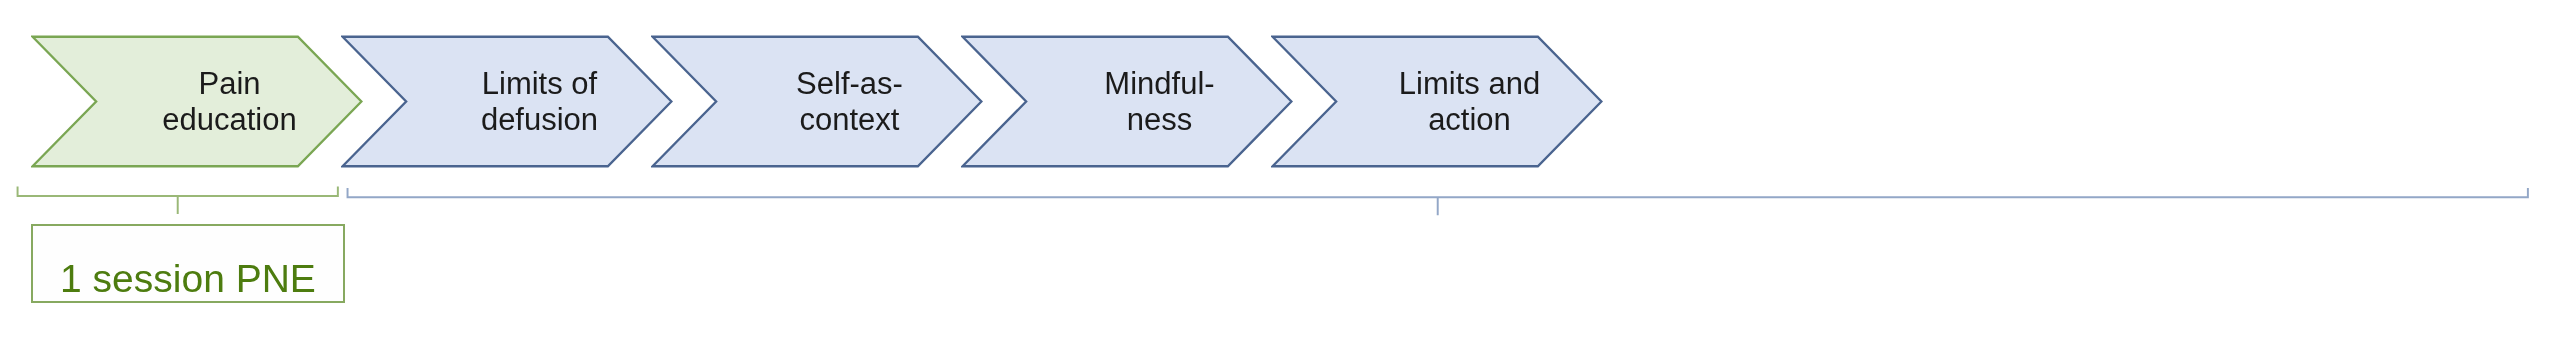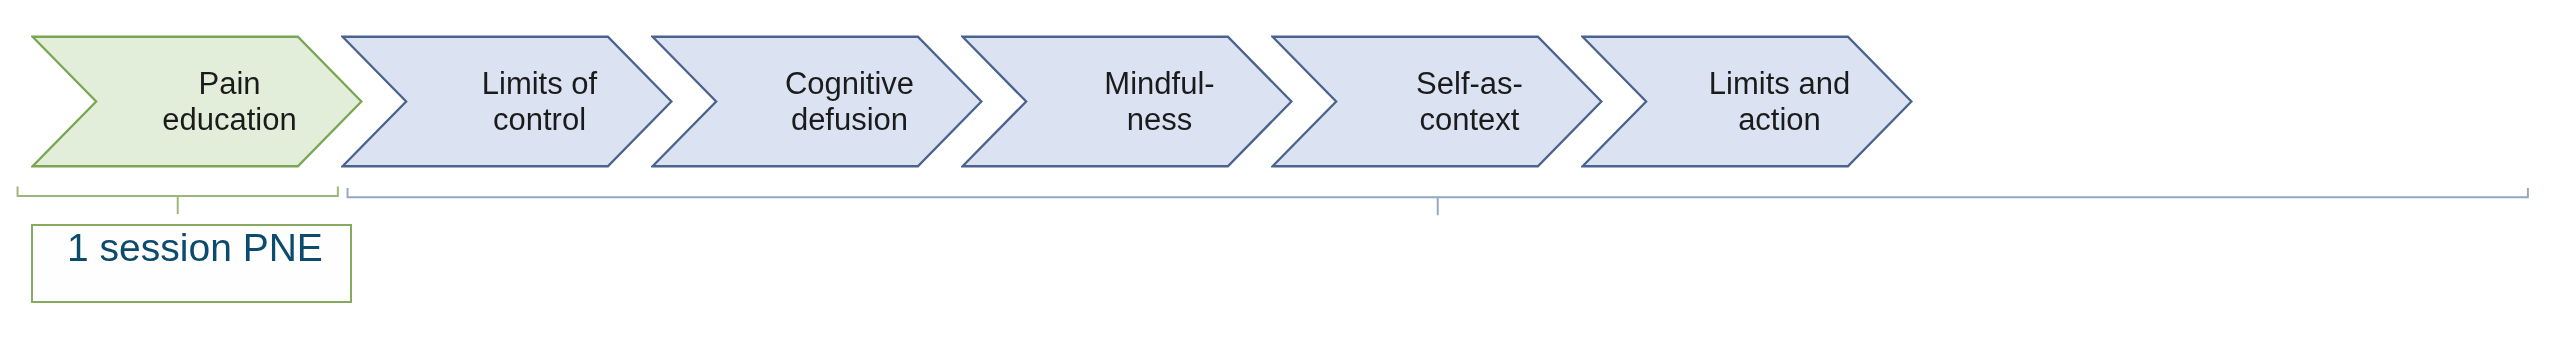--- a/index.html
+++ b/index.html
@@ -47,25 +47,24 @@
   .bracket { position: absolute; }
   .bracket path { fill: none; stroke-width: 2.5px; }
   .bracket.pne path { stroke: #9ab877; }
   .bracket.act path { stroke: #93a7c7; }
 
   
   .note {
     position: absolute;
     background: #fefefe;
     display: flex;
-    align-items: flex-start;
+    align-items: flex-end;
     justify-content: center;
     font-size: 39px;
-    color: #0c4a6e;
-    padding-left: 7px;
+    color: #4d7c0f;
   }
   .note.pne {
     left: 31px; top: 224px;
     width: 310px; height: 75px;
     border: 2px solid #87a960;
   }
   .note.act {
     left: 1212px; top: 228px;
     width: 451px; height: 75px;
     border: 2.4px solid #93a7c7;
@@ -84,46 +83,39 @@
         </svg>
       <div class="chev-label">Pain
 education</div>
     </div>
 
     <div class="chev blue">
       <svg width="332" height="133" viewBox="0 0 423 169">
           <polygon points="2,2 340,2 421,84.5 340,167 2,167 83,84.5"></polygon>
         </svg>
       <div class="chev-label">Limits of
-control</div>
+defusion</div>
     </div>
+
 
 
     <div class="chev blue">
       <svg width="332" height="133" viewBox="0 0 423 169">
           <polygon points="2,2 340,2 421,84.5 340,167 2,167 83,84.5"></polygon>
         </svg>
-      <div class="chev-label">Cognitive
-defusion</div>
+      <div class="chev-label">Self-as-
+context</div>
     </div>
 
     <div class="chev blue">
       <svg width="332" height="133" viewBox="0 0 423 169">
           <polygon points="2,2 340,2 421,84.5 340,167 2,167 83,84.5"></polygon>
         </svg>
       <div class="chev-label">Mindful-
 ness</div>
-    </div>
-
-    <div class="chev blue">
-      <svg width="332" height="133" viewBox="0 0 423 169">
-          <polygon points="2,2 340,2 421,84.5 340,167 2,167 83,84.5"></polygon>
-        </svg>
-      <div class="chev-label">Self-as-
-context</div>
     </div>
 
     <div class="chev blue">
       <svg width="332" height="133" viewBox="0 0 423 169">
           <polygon points="2,2 340,2 421,84.5 340,167 2,167 83,84.5"></polygon>
         </svg>
       <div class="chev-label">Limits and
 action</div>
     </div>
 

